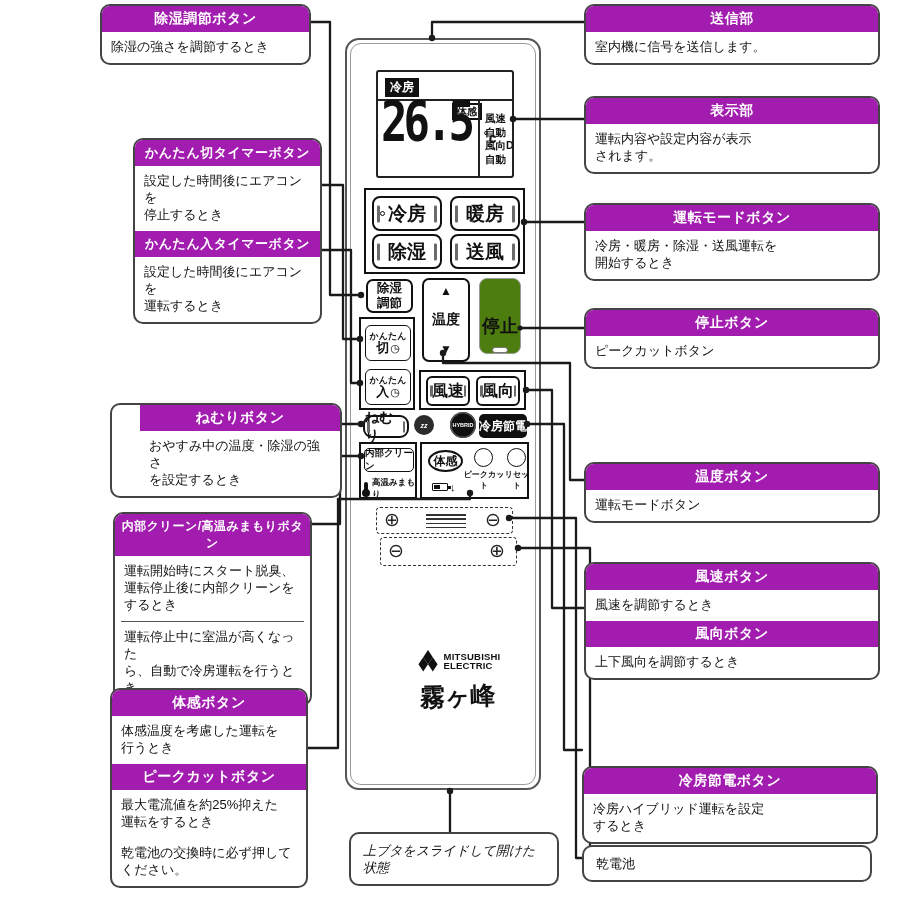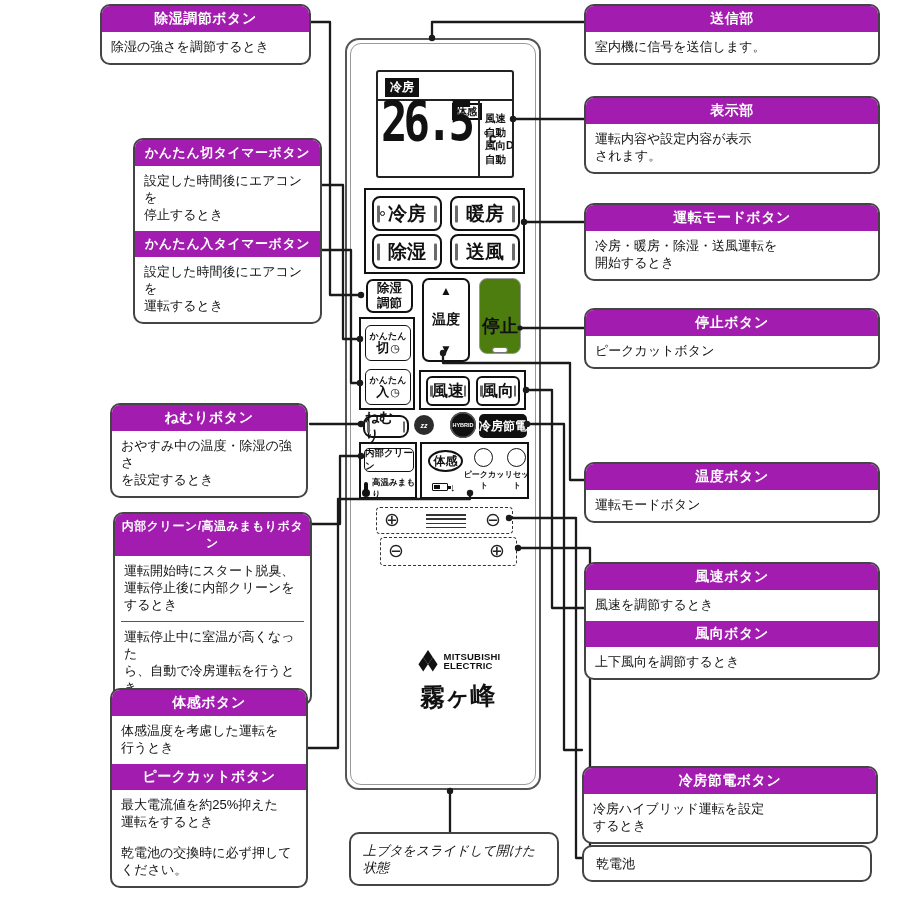--- a/index.html
+++ b/index.html
@@ -256,21 +256,21 @@
 
   <div class="co" style="left:133px;top:138px;width:189px;">
     <div class="co-h" style="font-size:13px;">かんたん切タイマーボタン</div>
     <div class="co-b">設定した時間後にエアコンを
 停止するとき</div>
     <div class="co-h" style="font-size:13px;">かんたん入タイマーボタン</div>
     <div class="co-b">設定した時間後にエアコンを
 運転するとき</div>
   </div>
 
-  <div class="co" style="left:110px;top:403px;width:198px;">
+  <div class="co" style="left:110px;top:403px;width:232px;padding-left:28px;">
     <div class="co-h">ねむりボタン</div>
     <div class="co-b">おやすみ中の温度・除湿の強さ
 を設定するとき</div>
   </div>
 
   <div class="co" style="left:113px;top:512px;width:199px;">
     <div class="co-h sm">内部クリーン/高温みまもりボタン</div>
     <div class="co-b">運転開始時にスタート脱臭、
 運転停止後に内部クリーンを
 するとき</div>

